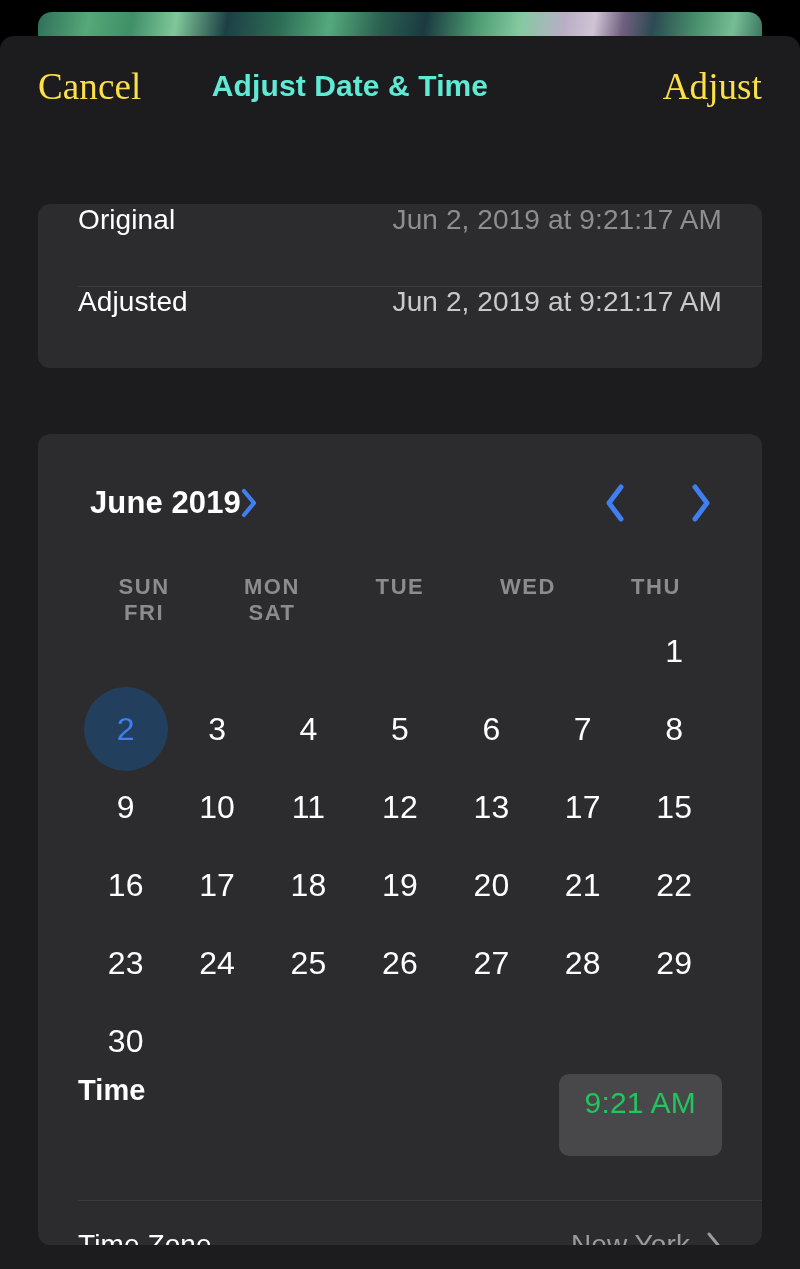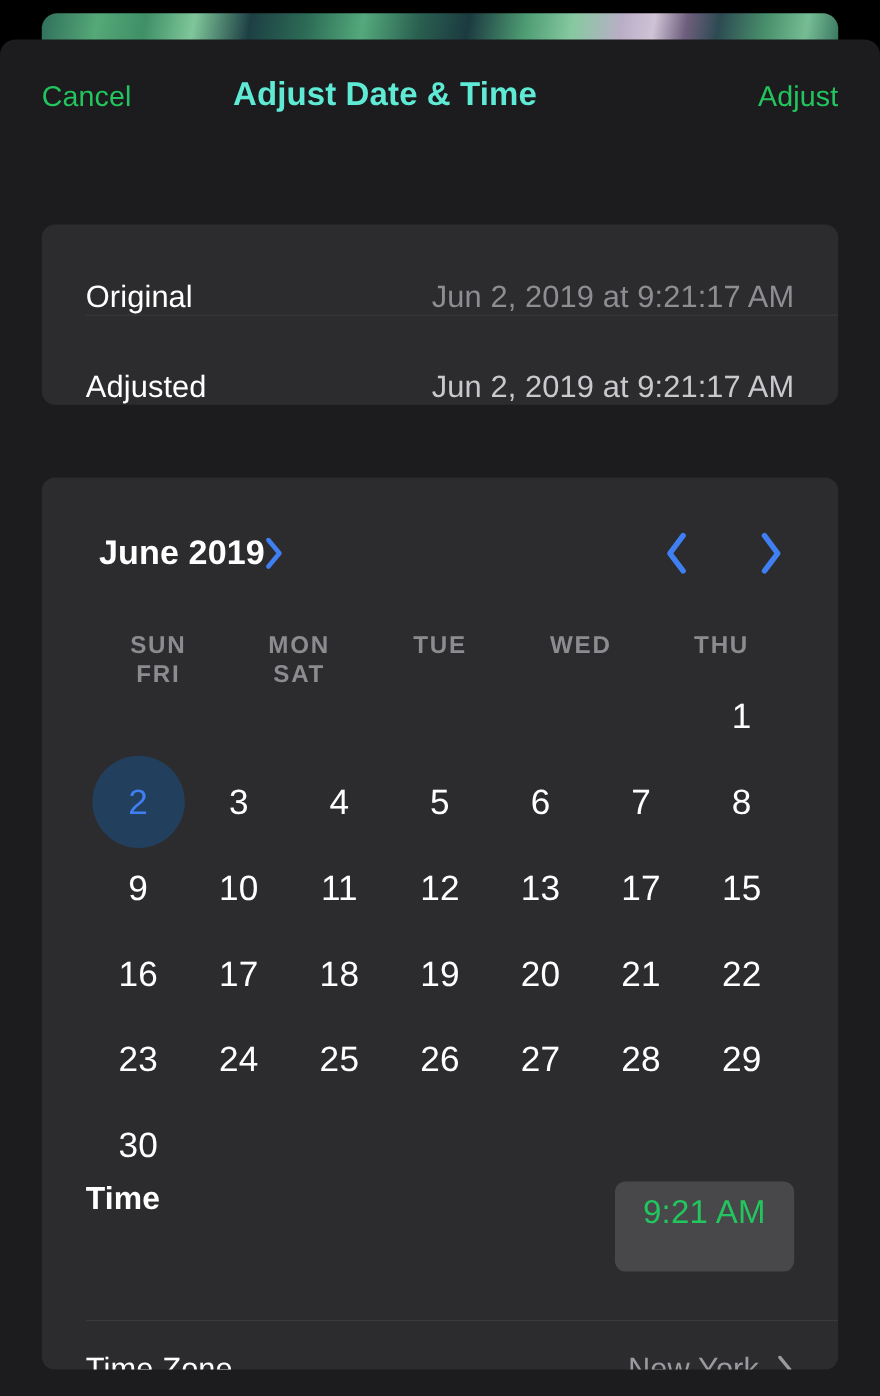--- a/index.html
+++ b/index.html
@@ -77,25 +77,26 @@
   .navbar {
     position: absolute;
     left: 0;
     top: 0;
     width: 800px;
     height: 110px;
   }
   .nav-btn {
     position: absolute;
     top: 32px;
-    font-size: 26px;
-    color: #22c55e;
+    font-size: 37px;
+    color: #fde047;
     letter-spacing: 0.1px;
     cursor: pointer;
     line-height: 38px;
+    font-family: Liberation Serif, serif;
   }
   .nav-cancel { left: 38px; }
   .nav-adjust { right: 38px; }
   .nav-title {
     position: absolute;
     top: 31px;
     left: 0;
     width: 700px;
     text-align: center;
     font-size: 30px;
@@ -112,21 +113,21 @@
     top: 168px;
     width: 724px;
     background: #2c2c2e;
     border-radius: 12px;
     overflow: hidden;
   }
   .info-row {
     position: relative;
     height: 82px;
     display: flex;
-    align-items: flex-end;
+    align-items: flex-start;
     padding: 0 40px;
     box-sizing: border-box;
   }
   .info-row + .info-row::before {
     content: "";
     position: absolute;
     left: 40px;
     right: 0;
     top: 0;
     height: 1px;

